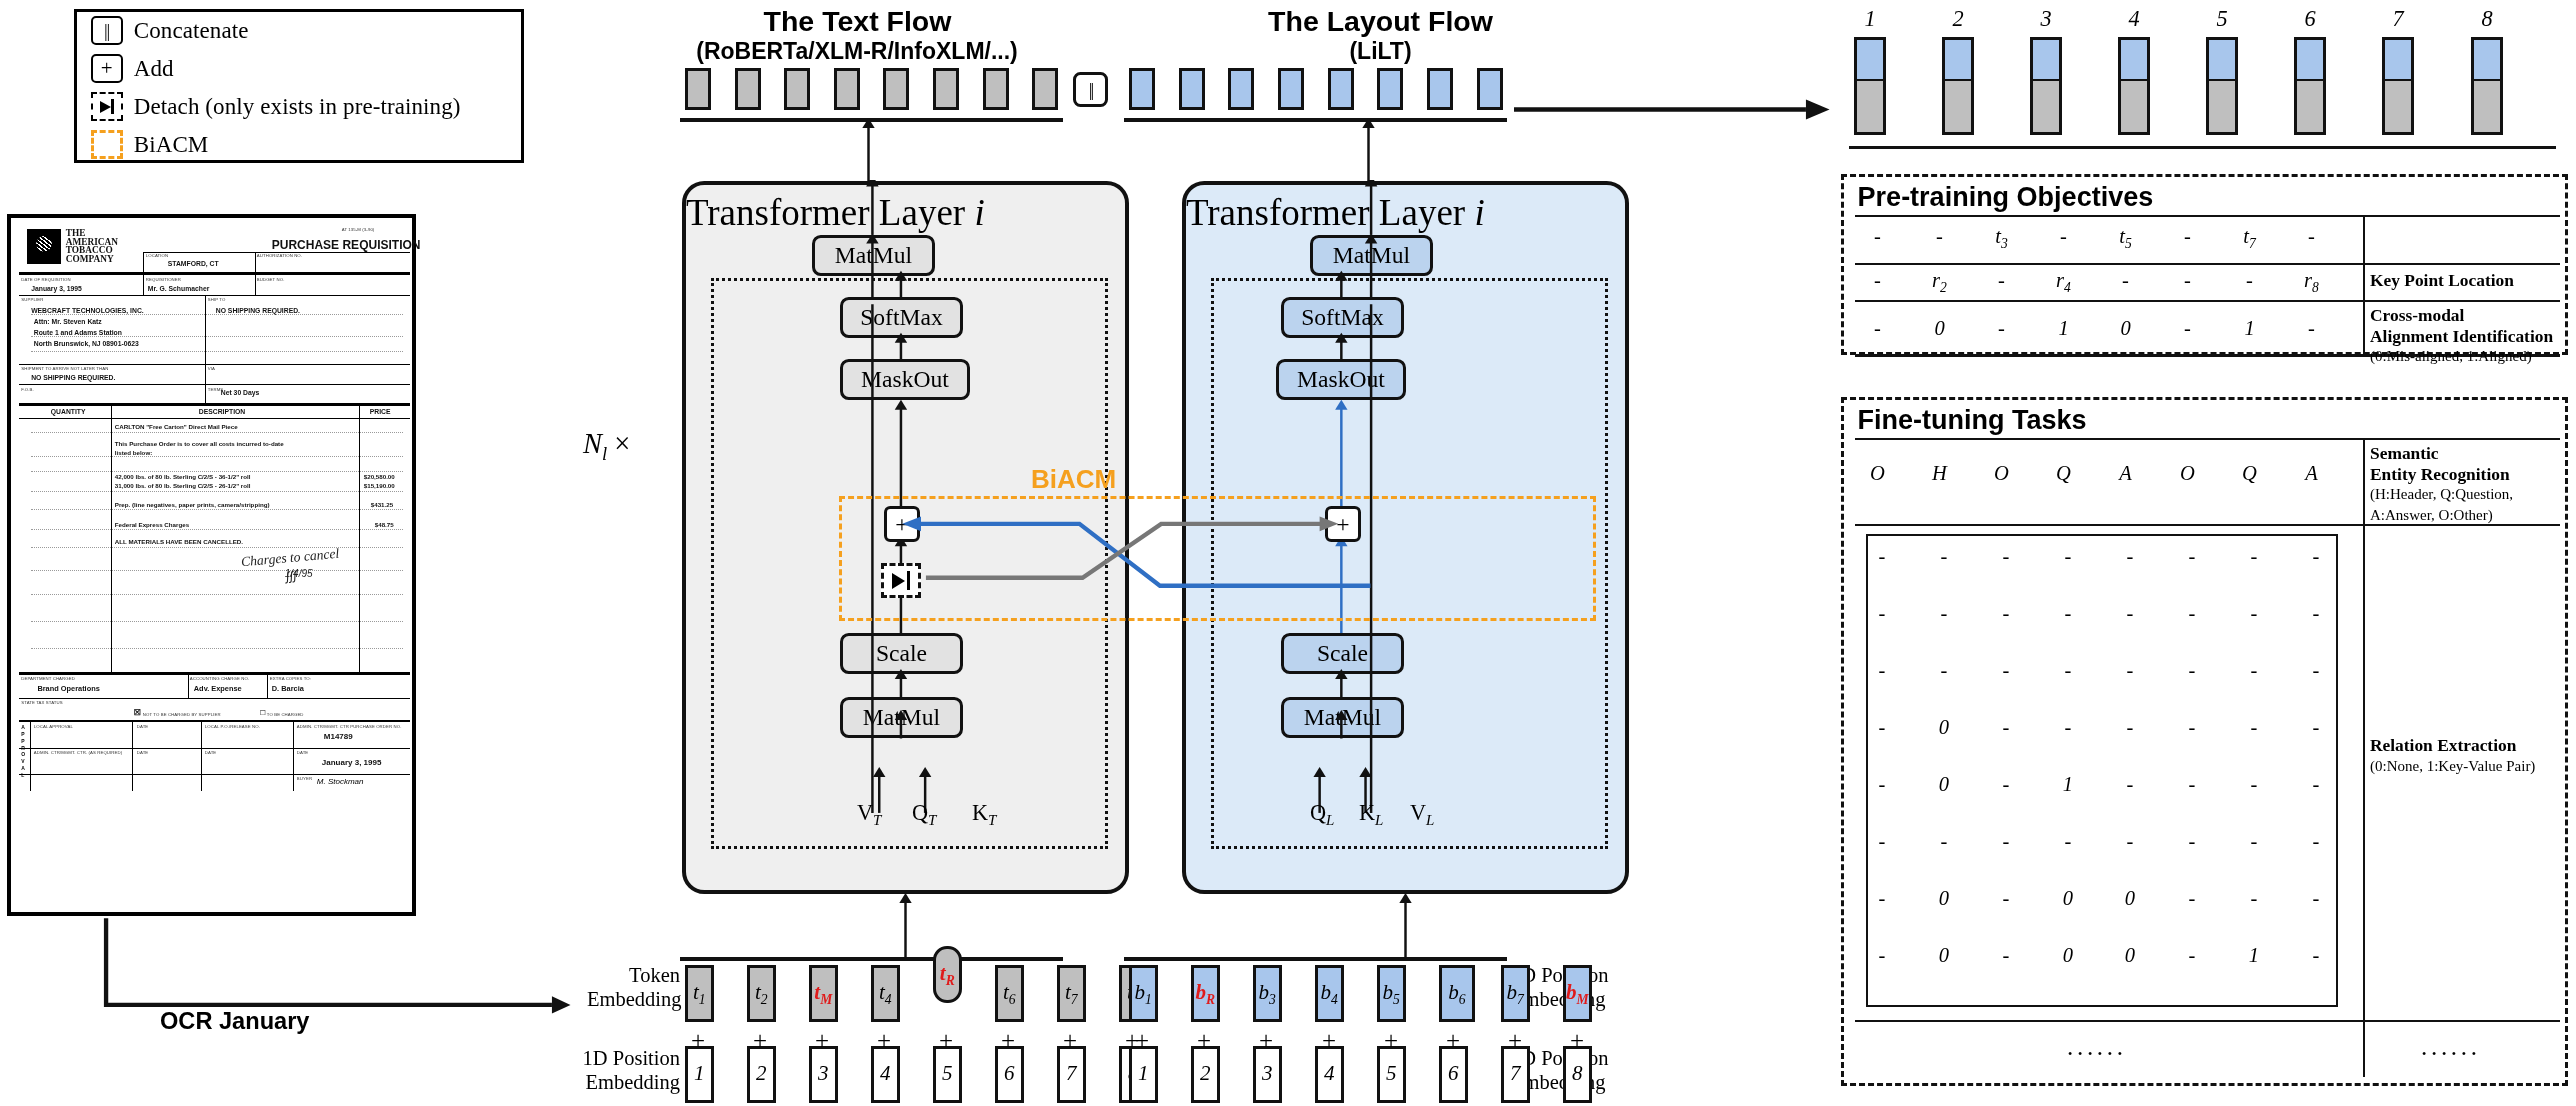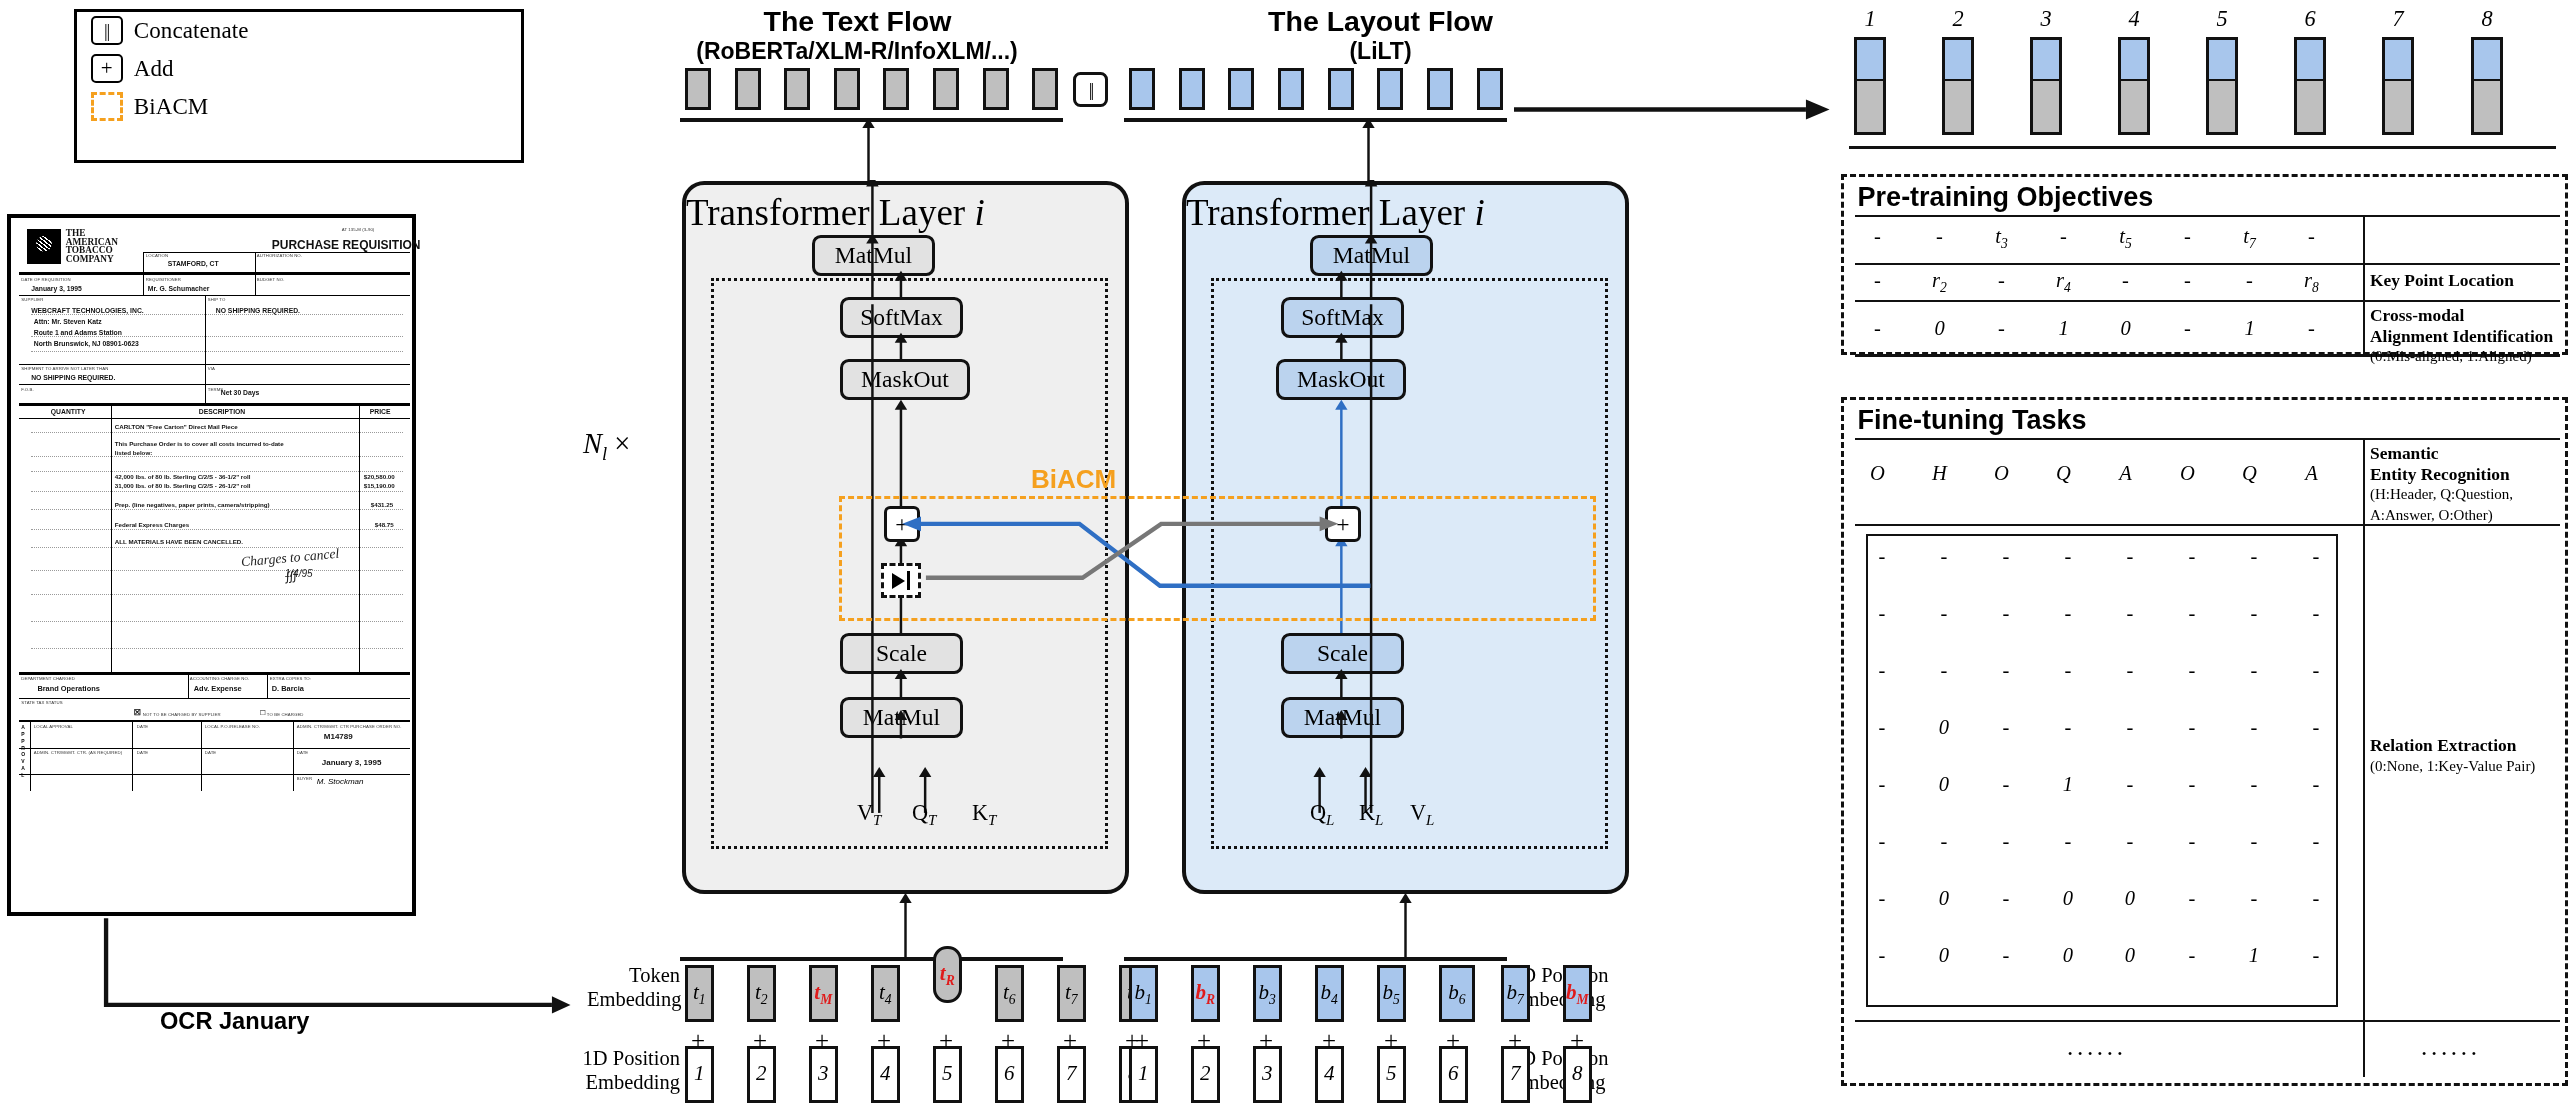--- a/index.html
+++ b/index.html
@@ -143,20 +143,29 @@
 <div id="legend" class="abs">
   <div class="legend-row">
     <span class="lg-box lg-solid">
         <span class="concat-glyph">||</span>
       </span>
     <span class="lg-label">Concatenate</span>
   </div>
   <div class="legend-row">
     <span class="lg-box lg-solid">+</span>
     <span class="lg-label">Add</span>
+  </div>
+  <div class="legend-row">
+    <span class="lg-box lg-dash-black">
+      <span class="detach-glyph">
+          <span class="tri"></span>
+          <span class="bar"></span>
+        </span>
+    </span>
+    <span class="lg-label">Detach (only exists in pre-training)</span>
   </div>
   <div class="legend-row">
     <span class="lg-box lg-dash-orange"></span>
     <span class="lg-label">BiACM</span>
   </div>
 </div>
 
 <div id="doc-wrap" class="abs">
  <div id="doc">
   <div id="doc-logo"></div>

